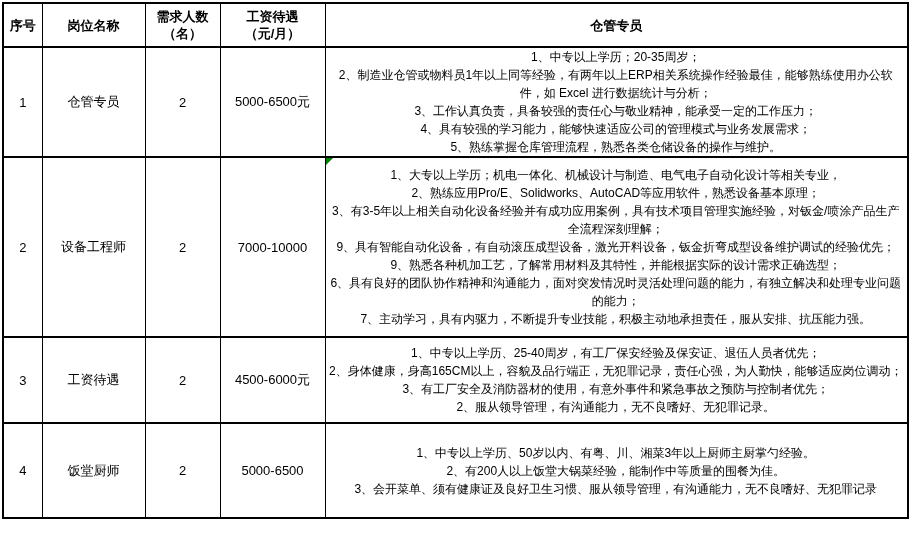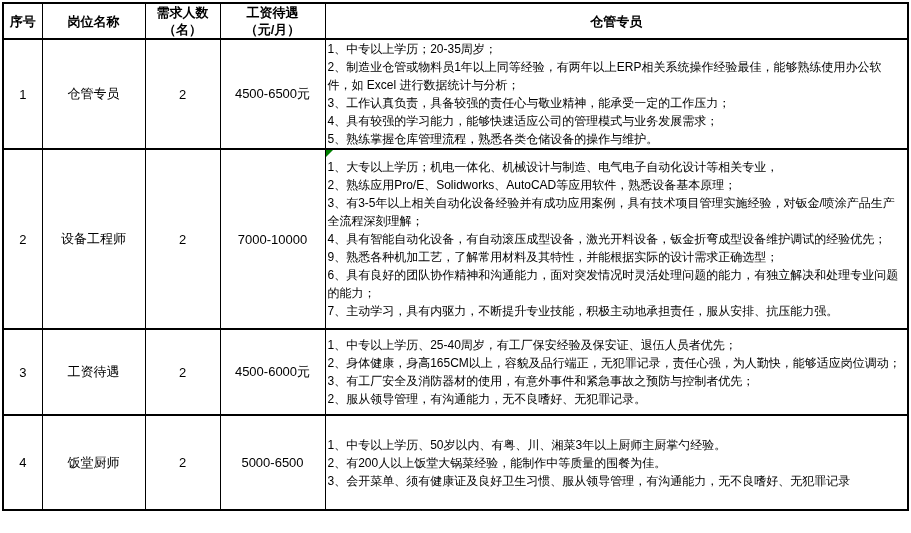--- a/index.html
+++ b/index.html
@@ -24,21 +24,21 @@
     margin: 2px 0 0 2px;
     border: 2px solid #000000;
   }
   th, td {
     border-left: 1px solid #000000;
     border-right: 1px solid #000000;
     border-top: 2px solid #000000;
     border-bottom: 2px solid #000000;
     overflow: hidden;
   }
-  tr.header-row { height: 36px; }
+  tr.header-row { height: 44px; }
   tr.row-1 { height: 104px; }
   tr.row-2 { height: 180px; }
   tr.row-3 { height: 86px; }
   tr.row-4 { height: 95px; }
   th {
     font-size: 13px;
     font-weight: bold;
     text-align: center;
     vertical-align: middle;
     white-space: pre-line;
@@ -47,21 +47,21 @@
   }
   td.center-cell {
     font-size: 13px;
     text-align: center;
     vertical-align: middle;
     padding: 0;
   }
   td.req-cell {
     font-size: 12px;
     line-height: 18px;
-    text-align: left;
+    text-align: center;
     vertical-align: middle;
     padding: 0 3px 0 2px;
     word-break: break-all;
     position: relative;
   }
   .req-line { margin: 0; }
   .indicator {
     position: absolute;
     top: 0;
     left: 0;
@@ -92,40 +92,40 @@
         <th>工资待遇
 （元/月）</th>
         <th>仓管专员</th>
       </tr>
     </thead>
     <tbody>
       <tr class="row-1">
         <td class="center-cell">1</td>
         <td class="center-cell">仓管专员</td>
         <td class="center-cell">2</td>
-        <td class="center-cell">4500-6500元</td>
+        <td class="center-cell">5000-6500元</td>
         <td class="req-cell">
           <div class="req-line">1、中专以上学历；20-35周岁；</div>
           <div class="req-line">2、制造业仓管或物料员1年以上同等经验，有两年以上ERP相关系统操作经验最佳，能够熟练使用办公软件，如 Excel 进行数据统计与分析；</div>
           <div class="req-line">3、工作认真负责，具备较强的责任心与敬业精神，能承受一定的工作压力；</div>
           <div class="req-line">4、具有较强的学习能力，能够快速适应公司的管理模式与业务发展需求；</div>
           <div class="req-line">5、熟练掌握仓库管理流程，熟悉各类仓储设备的操作与维护。</div>
         </td>
       </tr>
       <tr class="row-2">
         <td class="center-cell">2</td>
         <td class="center-cell">设备工程师</td>
         <td class="center-cell">2</td>
         <td class="center-cell">7000-10000</td>
         <td class="req-cell">
           <span class="indicator" style="border-top-color: rgb(0, 128, 0);"></span>
           <div class="req-line">1、大专以上学历；机电一体化、机械设计与制造、电气电子自动化设计等相关专业，</div>
           <div class="req-line">2、熟练应用Pro/E、Solidworks、AutoCAD等应用软件，熟悉设备基本原理；</div>
           <div class="req-line">3、有3-5年以上相关自动化设备经验并有成功应用案例，具有技术项目管理实施经验，对钣金/喷涂产品生产全流程深刻理解；</div>
-          <div class="req-line">4、具有智能自动化设备，有自动滚压成型设备，激光开料设备，钣金折弯成型设备维护调试的经验优先；</div>
+          <div class="req-line">9、具有智能自动化设备，有自动滚压成型设备，激光开料设备，钣金折弯成型设备维护调试的经验优先；</div>
           <div class="req-line">9、熟悉各种机加工艺，了解常用材料及其特性，并能根据实际的设计需求正确选型；</div>
           <div class="req-line">6、具有良好的团队协作精神和沟通能力，面对突发情况时灵活处理问题的能力，有独立解决和处理专业问题的能力；</div>
           <div class="req-line">7、主动学习，具有内驱力，不断提升专业技能，积极主动地承担责任，服从安排、抗压能力强。</div>
         </td>
       </tr>
       <tr class="row-3">
         <td class="center-cell">3</td>
         <td class="center-cell">工资待遇</td>
         <td class="center-cell">2</td>
         <td class="center-cell">4500-6000元</td>

